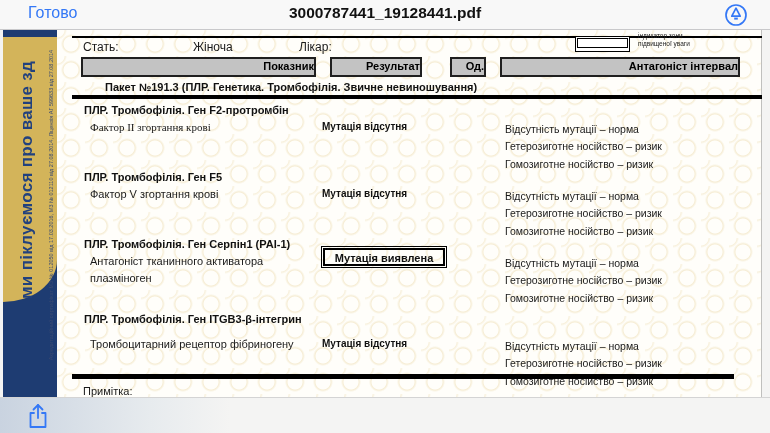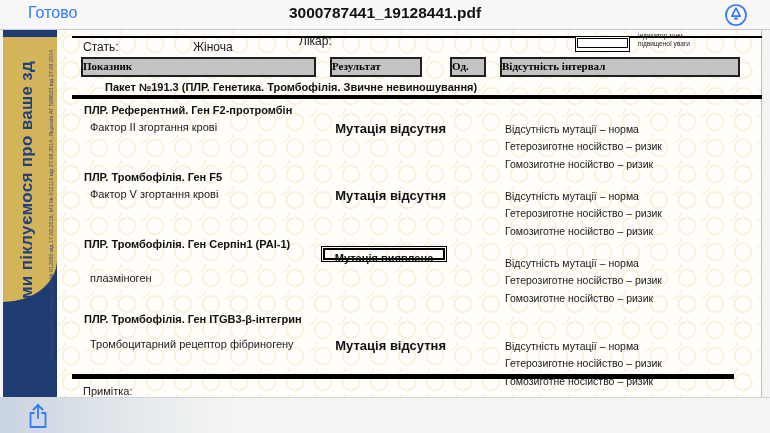--- a/index.html
+++ b/index.html
@@ -34,28 +34,28 @@
             radial-gradient(circle at 0px 0px, rgba(255,255,255,0) 7px, rgba(231,210,152,.30) 8px, rgba(255,255,255,0) 10px);
           background-size:28px 26px;
           border-right:1px solid #c0c0be; z-index:5; }
   .abs { position:absolute; }
   .topline { left:15px; top:6px; width:690px; height:2px; background:#000; }
   .ptxt { font-size:12px; color:#1a1a1a; }
   .attn-box-outer { left:518px; top:6px; width:55px; height:16px; border:1px solid #000; background:#fff; }
   .attn-box-inner { margin:1px; height:10px; border:1px solid #000; background:#fff; }
   .attn-note { left:581px; top:2px; font-size:6.5px; line-height:8px; color:#222; }
   .colbtn { top:27px; height:20px; background:#c3c3c3; border:2px solid #1f1f1f;
-            font-size:11px; font-weight:bold; color:#000; text-align:left; line-height:15px;font-family:Liberation Serif, serif; }
+            font-size:11px; font-weight:bold; color:#000; text-align:right; line-height:15px; }
   .package { left:21px; top:51px; font-size:11px; font-weight:bold; color:#111;margin-left:27px; }
   .bar1 { left:15px; top:65px; width:690px; height:4px; background:#000; }
   .bar2 { left:15px; top:344px; width:662px; height:5px; background:#000; }
   .sec-head { left:27px; font-size:11px; font-weight:bold; color:#111; }
   .test-name { left:33px; font-size:11px; color:#1a1a1a; }
-  .result { left:265px; width:124px; font-size:13px; font-weight:bold; color:#111; text-align:right; }
-  .result-box { left:264px; width:126px; height:16px; border:1px solid #000; padding:1px; }
+  .result { left:265px; width:124px; font-size:10px; font-weight:bold; color:#111; text-align:left; }
+  .result-box { left:264px; width:126px; height:22px; border:1px solid #000; padding:1px; }
   .result-box-inner { width:100%; height:100%; border:2px solid #000; font-size:11px; font-weight:bold;
                       color:#111; text-align:center; line-height:16px; }
   .refs { left:448px; width:250px; font-size:10.5px; color:#1a1a1a; line-height:17.4px; }
   .note-italic { left:264px; width:150px; font-size:10.5px; font-style:italic; color:#222; text-align:center; }
   .footer-label { left:26px; top:355px; font-size:11px; color:#1a1a1a; }
 
   
   .bottombar { position:absolute; left:0; top:397px; width:770px; height:36px;
                background:linear-gradient(to right, #c9d3e0 0px, #e7ebee 150px, #f4f4f3 230px);
                border-top:1px solid #d4d4d4; z-index:30; }
@@ -86,57 +86,58 @@
     <div class="banner-topstrip"></div>
     <div class="banner-slogan">ми піклуємося про ваше зд</div>
     <div class="banner-cert">Акредитаційний сертифікат МЗ № 012050 від 17.03.2016, МЗ № 012110 від 27.08.2014, Ліцензія АГ 599633 від 27.08.2014</div>
   </div>
 
   <div class="page">
     <div class="abs topline"></div>
 
     <span class="abs ptxt" style="left:26px; top:10px;">Стать:</span>
     <span class="abs ptxt" style="left:136px; top:10px;">Жіноча</span>
-    <span class="abs ptxt" style="left:242px; top:4px;text-align:center;">Лікар:</span>
+    <span class="abs ptxt" style="left:242px; top:10px;text-align:center;">Лікар:</span>
 
     <div class="abs attn-box-outer">
       <div class="attn-box-inner"></div>
     </div>
     <div class="abs attn-note">
       <div>індикатор зони</div>
       <div>підвищеної уваги</div>
     </div>
 
     <div class="abs colbtn" style="left:24px; width:235px;">Показник</div>
     <div class="abs colbtn" style="left:273px; width:92px;">Результат</div>
     <div class="abs colbtn" style="left:393px; width:36px;">Од.</div>
-    <div class="abs colbtn" style="left:443px; width:240px;">Відсутність інтервал</div>
+    <div class="abs colbtn" style="left:443px; width:240px;">Антагоніст інтервал</div>
 
     <div class="abs package">Пакет №191.3 (ПЛР. Генетика. Тромбофілія. Звичне невиношування)</div>
     <div class="abs bar1"></div>
 
-    <div class="abs sec-head" style="top:74px;">ПЛР. Референтний. Ген F2-протромбін</div>
-    <div class="abs test-name" style="top:91px;">Фактор II згортання крові</div>
+    <div class="abs sec-head" style="top:74px;">ПЛР. Тромбофілія. Ген F2-протромбін</div>
+    <div class="abs test-name" style="top:91px;font-family:Liberation Serif, serif;">Фактор II згортання крові</div>
     <div class="abs result" style="top:91px;">Мутація відсутня</div>
     <div class="abs refs" style="top:91px;">
       <div>Відсутність мутації – норма</div>
       <div>Гетерозиготне носійство – ризик</div>
       <div>Гомозиготне носійство –  ризик</div>
     </div>
 
     <div class="abs sec-head" style="top:141px;">ПЛР. Тромбофілія. Ген F5</div>
     <div class="abs test-name" style="top:158px;">Фактор V згортання крові</div>
     <div class="abs result" style="top:158px;">Мутація відсутня</div>
     <div class="abs refs" style="top:158px;">
       <div>Відсутність мутації – норма</div>
       <div>Гетерозиготне носійство – ризик</div>
       <div>Гомозиготне носійство –  ризик</div>
     </div>
 
     <div class="abs sec-head" style="top:208px;">ПЛР. Тромбофілія. Ген Серпін1 (PAI-1)</div>
+    <div class="abs test-name" style="top:225px;">Антагоніст тканинного активатора</div>
     <div class="abs test-name" style="top:242px;">плазміноген</div>
     <div class="abs result-box" style="top:216px;">
       <div class="result-box-inner">Мутація виявлена</div>
     </div>
     <div class="abs refs" style="top:225px;">
       <div>Відсутність мутації – норма</div>
       <div>Гетерозиготне носійство – ризик</div>
       <div>Гомозиготне носійство –  ризик</div>
     </div>
 

